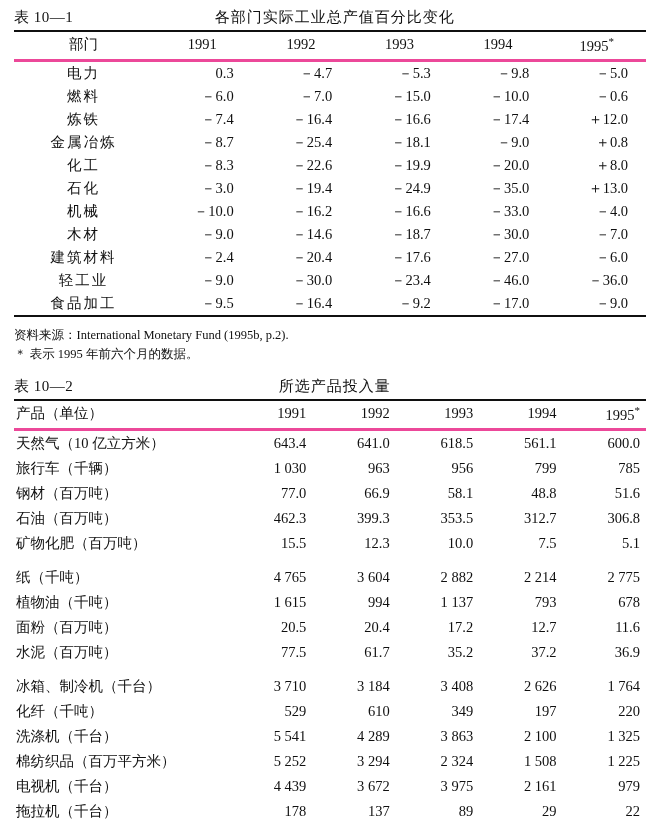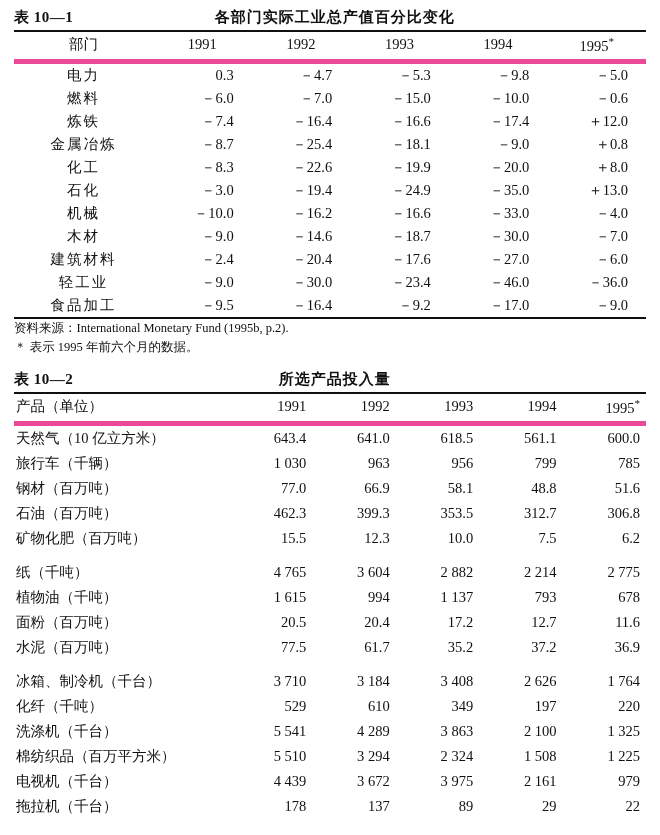--- a/index.html
+++ b/index.html
@@ -21,21 +21,21 @@
     padding: 0;
     box-sizing: border-box;
   }
 
   
   .tbl-block { padding: 0 14px; }
 
   .tbl-caption {
     display: flex;
     align-items: center;
-    font-weight: bold;
+    font-weight: normal;
     font-size: 15px;
     margin: 8px 0 3px 0;
   }
   .tbl-caption .tbl-num {
     white-space: nowrap;
     letter-spacing: 0.5px;
   }
   .tbl-caption .tbl-title {
     flex: 1;
     text-align: center;
@@ -47,21 +47,21 @@
     width: 100%;
     border-collapse: collapse;
     font-size: 14.5px;
   }
   table.doc td, table.doc th {
     padding: 2px 4px;
     font-weight: normal;
   }
 
   .rule-top { border-top: 2px solid #101010; }
-  .rule-thin { border-top: 5px solid #ec4899; }
+  .rule-thin { border-top: 3px solid #ec4899; }
   .rule-bot { border-bottom: 2px solid #101010; }
 
   
   #table1 .hdr td { text-align: center; padding: 3px 4px 4px 4px; }
   #table1 .hdr td.first { text-align: center; }
   #table1 td.lbl {
     text-align: center;
     white-space: nowrap;
     letter-spacing: 2px;
   }
@@ -70,20 +70,21 @@
     padding-right: 18px;
     font-variant-numeric: tabular-nums;
   }
   #table1 col.c0 { width: 22%; }
   #table1 col.c1, #table1 col.c2, #table1 col.c3, #table1 col.c4, #table1 col.c5 { width: 15.6%; }
 
   .sup { font-size: 11px; vertical-align: super; }
 
   .notes {
     font-size: 12.5px;
+    margin-top: 9px;
     line-height: 1.55;
   }
   .notes .note-line { white-space: nowrap; }
 
   
   #table2 { font-size: 14.5px; }
   #table2 col.c0 { width: 34%; }
   #table2 col.c1, #table2 col.c2, #table2 col.c3, #table2 col.c4, #table2 col.c5 { width: 13.2%; }
   #table2 .hdr td { padding: 3px 4px 5px 4px; }
   #table2 td.lbl {
@@ -289,21 +290,21 @@
           <td class="num">353.5</td>
           <td class="num">312.7</td>
           <td class="num">306.8</td>
         </tr>
         <tr>
           <td class="lbl">矿物化肥（百万吨）</td>
           <td class="num">15.5</td>
           <td class="num">12.3</td>
           <td class="num">10.0</td>
           <td class="num">7.5</td>
-          <td class="num">6.2</td>
+          <td class="num">5.1</td>
         </tr>
 
         <tr class="gap">
             <td colspan="6"></td>
           </tr>
 
         <tr>
           <td class="lbl">纸（千吨）</td>
           <td class="num">4 765</td>
           <td class="num">3 604</td>
@@ -359,21 +360,21 @@
         <tr>
           <td class="lbl">洗涤机（千台）</td>
           <td class="num">5 541</td>
           <td class="num">4 289</td>
           <td class="num">3 863</td>
           <td class="num">2 100</td>
           <td class="num">1 325</td>
         </tr>
         <tr>
           <td class="lbl">棉纺织品（百万平方米）</td>
-          <td class="num">5 510</td>
+          <td class="num">5 252</td>
           <td class="num">3 294</td>
           <td class="num">2 324</td>
           <td class="num">1 508</td>
           <td class="num">1 225</td>
         </tr>
         <tr>
           <td class="lbl">电视机（千台）</td>
           <td class="num">4 439</td>
           <td class="num">3 672</td>
           <td class="num">3 975</td>

